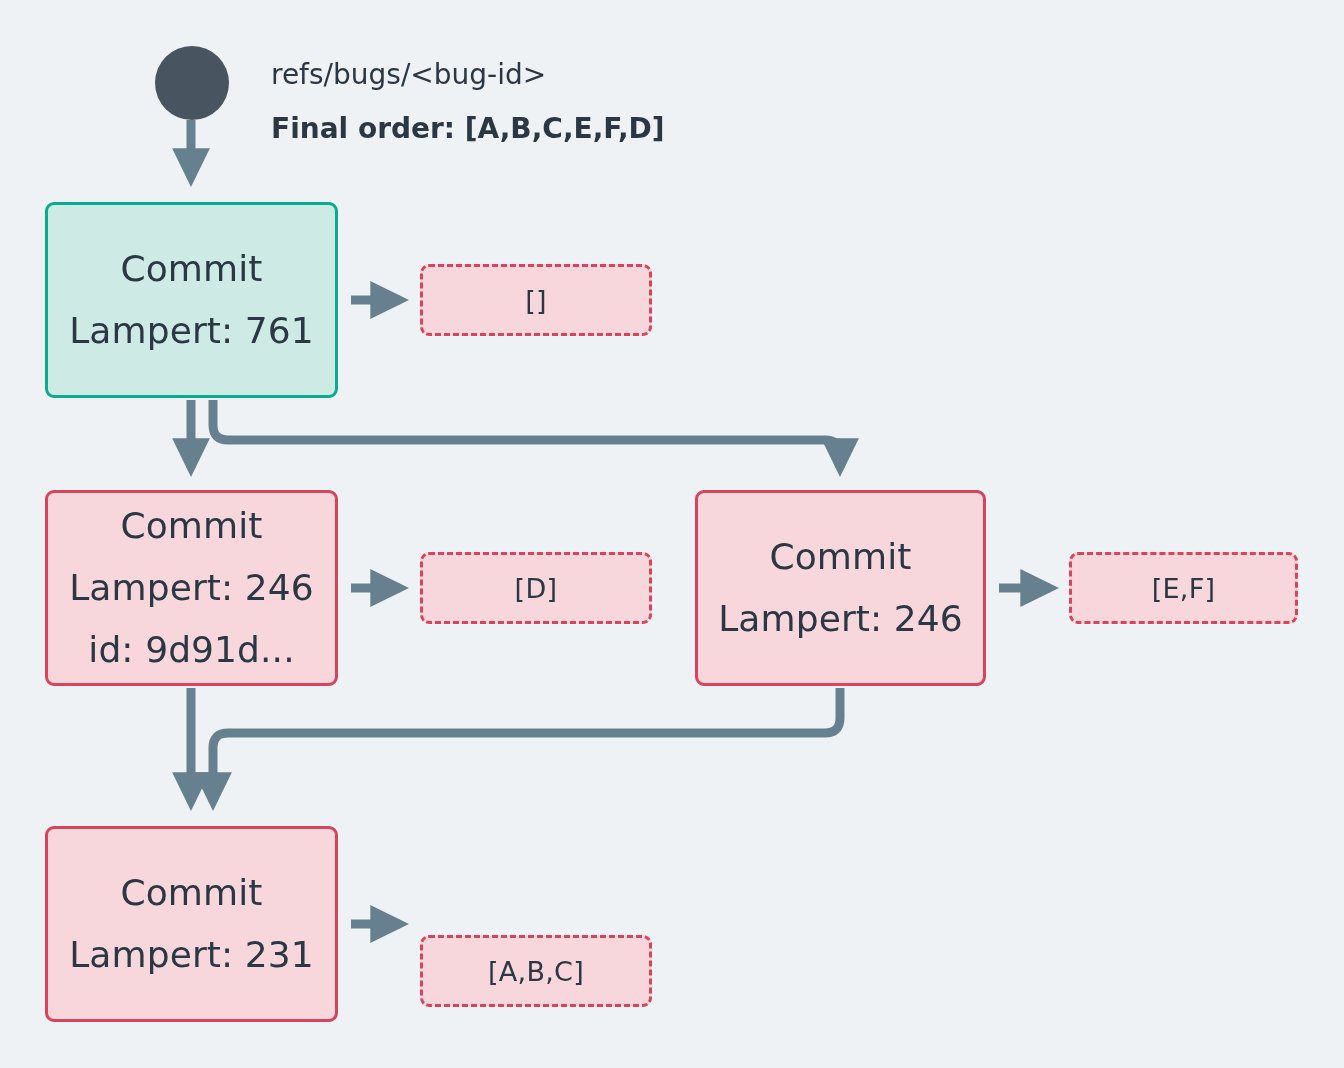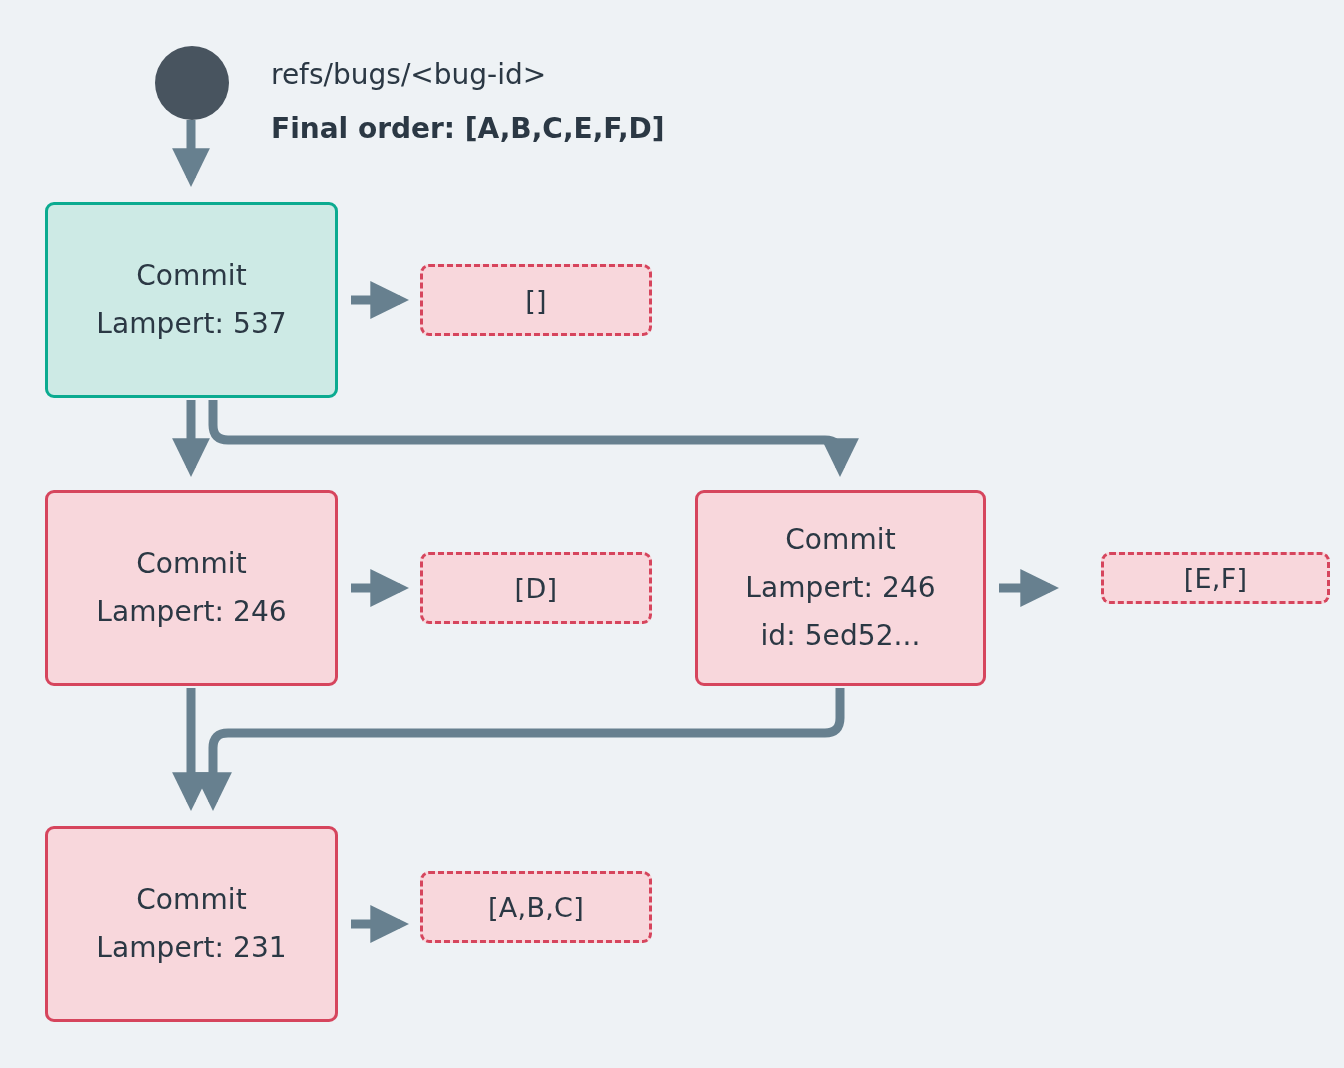--- a/index.html
+++ b/index.html
@@ -30,21 +30,21 @@
 
   .node {
     position: absolute;
     box-sizing: border-box;
     display: flex;
     flex-direction: column;
     align-items: center;
     justify-content: center;
     border-radius: 9px;
     color: #2b3844;
-    font-size: 28px;
+    font-size: 36px;
     line-height: 1.72;
     letter-spacing: 0.1px;
     white-space: nowrap;
   }
   .node .ln {
     display: block;
   }
 
   .node.commit-head {
     background: #cdeae5;
@@ -117,44 +117,44 @@
     <path d="M351,924 L400,924" fill="none" stroke="#67808f" stroke-width="9" stroke-linecap="butt" marker-end="url(#arrowhead)"></path>
   </svg>
 
   <div class="ref-dot" style="left:155px; top:46px; width:74px; height:74px;"></div>
 
   <div class="label final-order" style="left:271px; top:112px;">Final order: [A,B,C,E,F,D]</div>
   <div class="label ref-name" style="left:271px; top:58px;">refs/bugs/&lt;bug-id&gt;</div>
 
   <div class="node commit-head" style="left:45px; top:202px; width:293px; height:196px;">
     <span class="ln">Commit</span>
-    <span class="ln">Lampert: 537</span>
+    <span class="ln">Lampert: 761</span>
   </div>
   <div class="payload" style="left:420px; top:264px; width:232px; height:72px;">
     <span>[]</span>
   </div>
 
   <div class="node commit" style="left:45px; top:490px; width:293px; height:196px;">
     <span class="ln">Commit</span>
     <span class="ln">Lampert: 246</span>
+    <span class="ln">id: 9d91d...</span>
   </div>
   <div class="payload" style="left:420px; top:552px; width:232px; height:72px;">
     <span>[D]</span>
   </div>
 
   <div class="node commit" style="left:695px; top:490px; width:291px; height:196px;">
     <span class="ln">Commit</span>
     <span class="ln">Lampert: 246</span>
-    <span class="ln">id: 5ed52...</span>
   </div>
-  <div class="payload" style="left:1069px; top:552px; width:229px; height:52px;margin-left:32px;">
+  <div class="payload" style="left:1069px; top:552px; width:229px; height:72px;">
     <span>[E,F]</span>
   </div>
 
   <div class="node commit" style="left:45px; top:826px; width:293px; height:196px;">
     <span class="ln">Commit</span>
     <span class="ln">Lampert: 231</span>
   </div>
-  <div class="payload" style="left:420px; top:871px; width:232px; height:72px;">
+  <div class="payload" style="left:420px; top:935px; width:232px; height:72px;">
     <span>[A,B,C]</span>
   </div>
 
 </div>
 
 </body></html>

